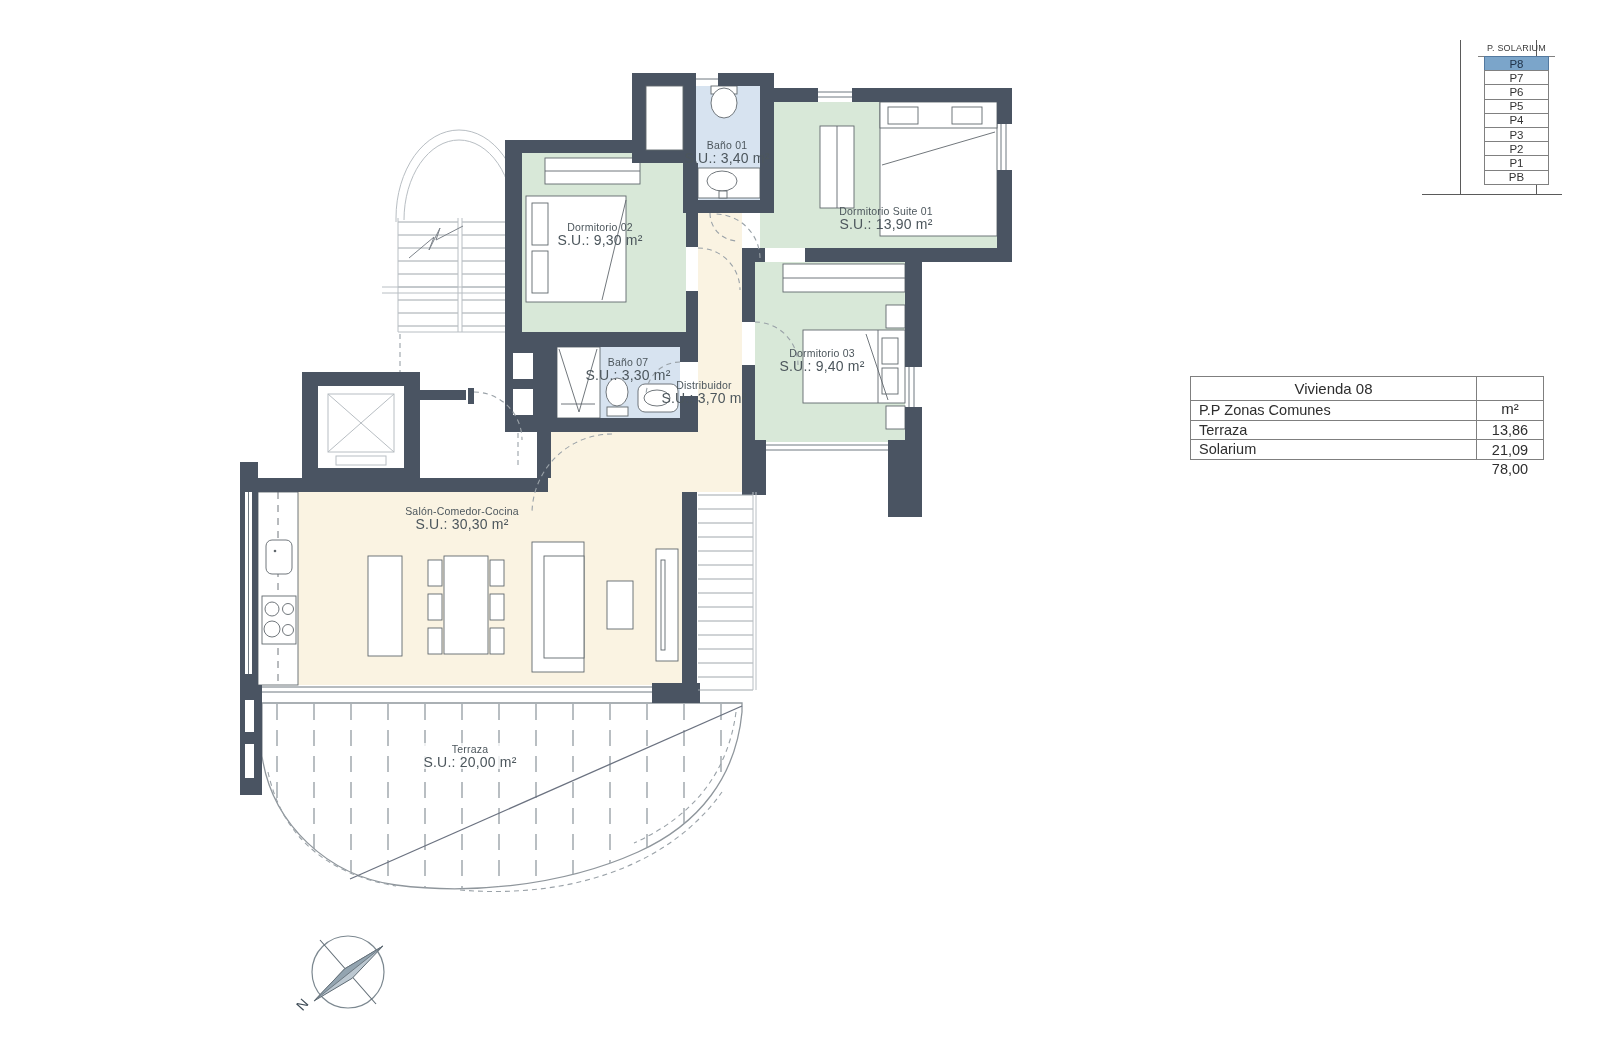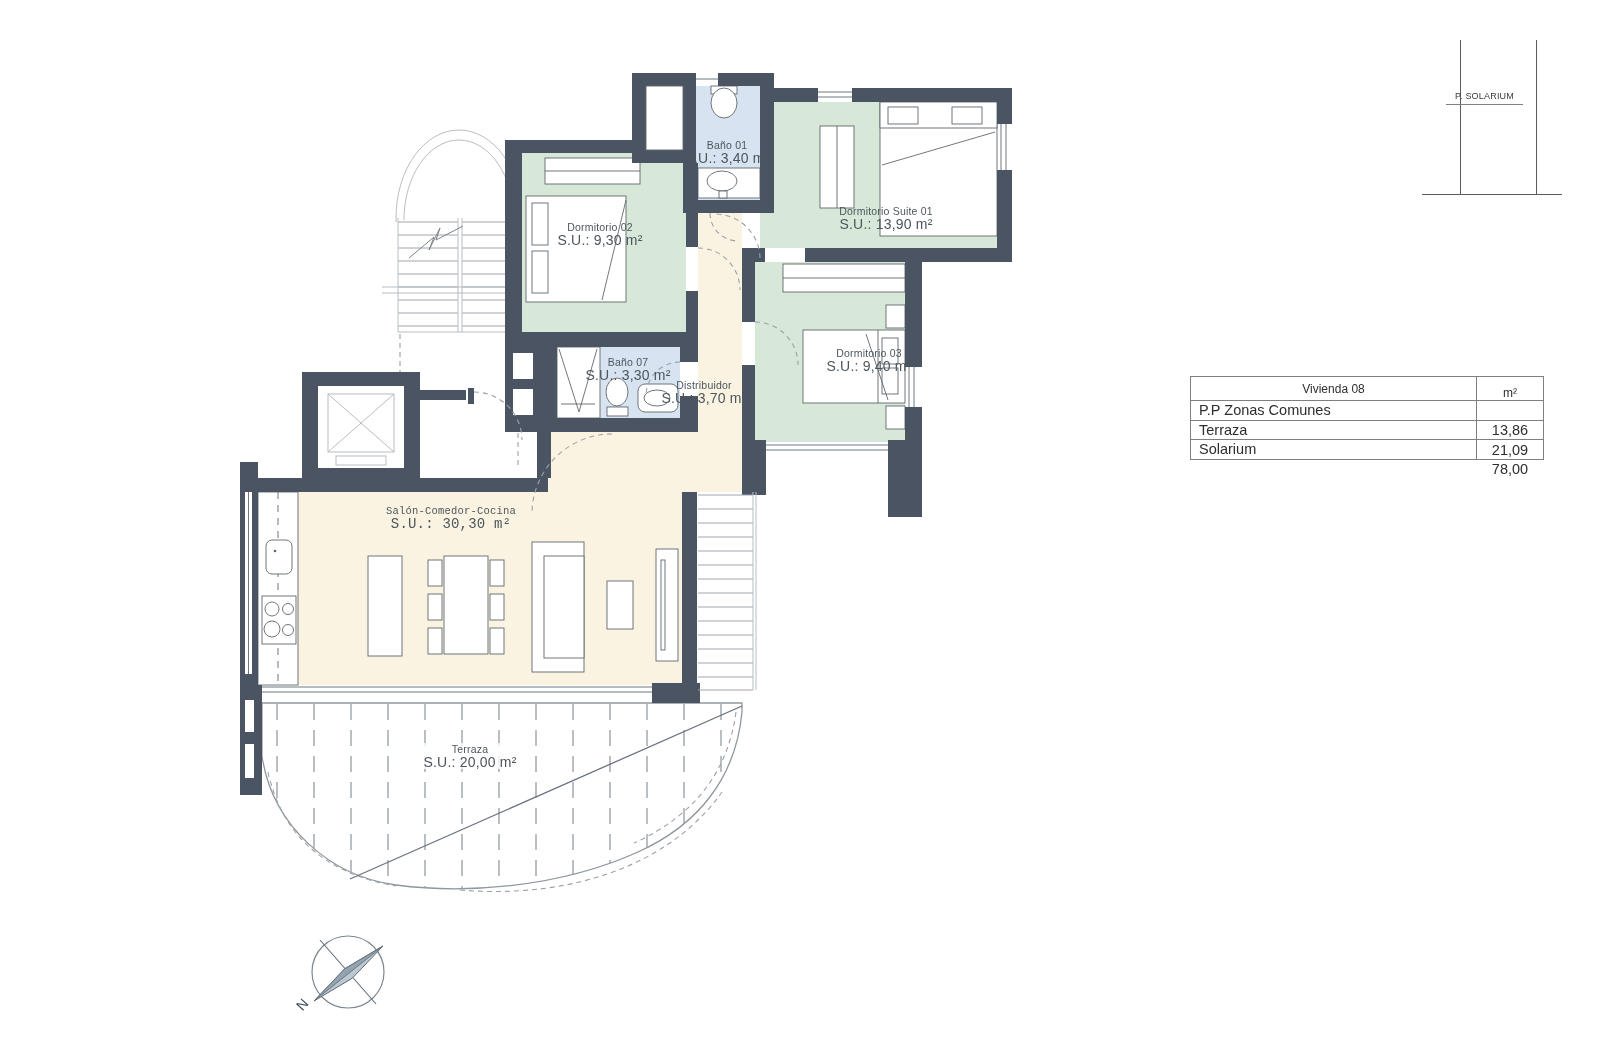--- a/index.html
+++ b/index.html
@@ -30,33 +30,33 @@
   .rlabel{position:absolute;transform:translateX(-50%);text-align:center;
     font-size:10.5px;line-height:13px;color:#4c565c;letter-spacing:.2px;white-space:nowrap;}
   .rlabel .area{font-size:14px;}
   .rlabel.on-hatch{background:rgba(255,255,255,.78);padding:0 3px;}
 
   
   .tower{position:absolute;left:1422px;top:40px;width:140px;height:156px;color:#333;}
   .tower .side{position:absolute;top:0;width:1px;height:154px;background:#5a5a5a;}
   .tower .side.l{left:38px;} .tower .side.r{left:114px;}
   .tower .ground{position:absolute;left:0;top:154px;width:140px;height:1px;background:#5a5a5a;}
-  .tower .rows{position:absolute;left:24px;top:0;width:77px;margin-top:48px;}
+  .tower .rows{position:absolute;left:56px;top:0;width:77px;}
   .tower .hd{height:17px;border-bottom:1px solid #808080;display:flex;align-items:center;
     justify-content:center;font-size:9px;letter-spacing:.2px;color:#3a3a3a;}
   .tower .boxes{padding:0 6px;}
   .tower .frow{height:15.2px;border:1px solid #808080;margin-top:-1px;display:flex;
     align-items:center;justify-content:center;font-size:11.5px;background:#fff;cursor:pointer;}
   .tower .frow.sel{background:var(--selected-floor);border-color:#53799f;color:#21344a;}
 
   
   .atable{position:absolute;left:1190px;top:376px;width:354px;border:1px solid #7f7f7f;
     font-size:14.5px;color:#2e2e2e;background:#fff;}
   .atable .tr{display:flex;height:19.5px;border-top:1px solid #7f7f7f;align-items:center;}
-  .atable .tr.head{height:23px;border-top:none;font-size:12px;align-items:flex-end;}
+  .atable .tr.head{height:23px;border-top:none;font-size:15px;}
   .atable .c1{width:286px;height:100%;border-right:1px solid #7f7f7f;display:flex;
     align-items:center;padding-left:8px;}
   .atable .tr.head .c1{justify-content:center;padding-left:0;}
   .atable .c2{flex:1;display:flex;align-items:center;justify-content:center;margin-top:40px;}
 </style>
 </head>
 <body>
 
 <div class="stage">
 
@@ -265,48 +265,59 @@
     <div class="area">S.U.: 3,40 m²</div>
   </div>
   <div class="rlabel" style="left:600px;top:221px;">
     <div>Dormitorio 02</div>
     <div class="area">S.U.: 9,30 m²</div>
   </div>
   <div class="rlabel" style="left:886px;top:205px;">
     <div>Dormitorio Suite 01</div>
     <div class="area">S.U.: 13,90 m²</div>
   </div>
-  <div class="rlabel" style="left:822px;top:347px;margin-left:47px;">
+  <div class="rlabel" style="left:822px;top:347px;">
     <div>Dormitorio 03</div>
     <div class="area">S.U.: 9,40 m²</div>
   </div>
   <div class="rlabel" style="left:628px;top:356px;">
     <div>Baño 07</div>
     <div class="area">S.U.: 3,30 m²</div>
   </div>
   <div class="rlabel" style="left:704px;top:379px;">
     <div>Distribuidor</div>
     <div class="area">S.U.: 3,70 m²</div>
   </div>
-  <div class="rlabel" style="left:451px;top:505px;font-family:Liberation Mono, monospace;">
+  <div class="rlabel" style="left:462px;top:505px;">
     <div>Salón-Comedor-Cocina</div>
     <div class="area">S.U.: 30,30 m²</div>
   </div>
   <div class="rlabel on-hatch" style="left:470px;top:743px;">
     <div>Terraza</div>
     <div class="area">S.U.: 20,00 m²</div>
   </div>
 
   
   <div class="tower">
     <div class="side l"></div>
     <div class="side r"></div>
     <div class="ground"></div>
     <div class="rows">
       <div class="hd">P. SOLARIUM</div>
+      <div class="boxes">
+        <div class="frow sel">P8</div>
+        <div class="frow">P7</div>
+        <div class="frow">P6</div>
+        <div class="frow">P5</div>
+        <div class="frow">P4</div>
+        <div class="frow">P3</div>
+        <div class="frow">P2</div>
+        <div class="frow">P1</div>
+        <div class="frow">PB</div>
+      </div>
     </div>
   </div>
 
   
   <div class="atable">
     <div class="tr head">
       <div class="c1">Vivienda 08</div>
       <div class="c2">m²</div>
     </div>
     <div class="tr">

